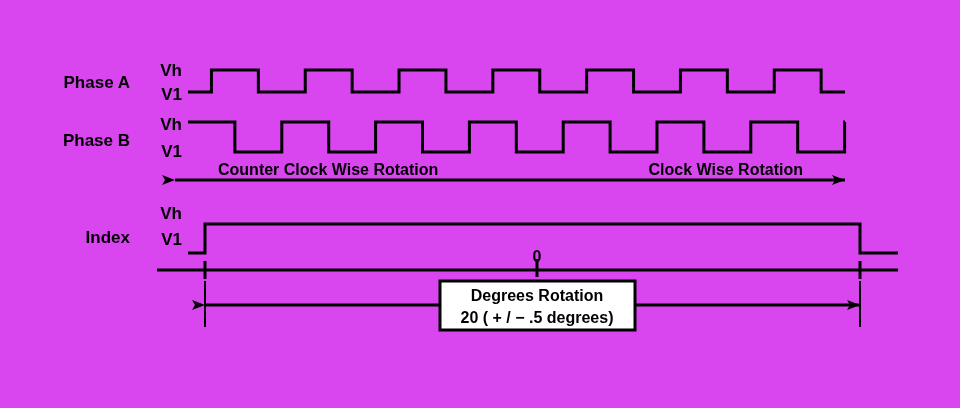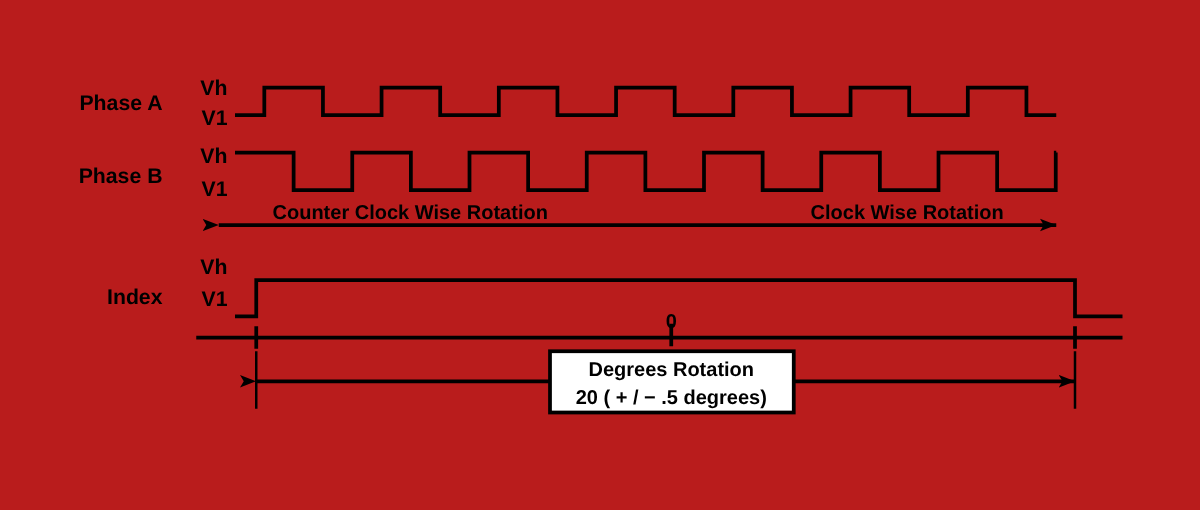--- a/index.html
+++ b/index.html
@@ -10,21 +10,21 @@
   body {
     width: 960px;
     height: 408px;
     font-family: "Liberation Sans", sans-serif;
     overflow: hidden;
   }
   #diagram-root {
     position: relative;
     width: 960px;
     height: 408px;
-    background: #b91c1c;
+    background: #d946ef;
   }
   svg#encoder-diagram {
     display: block;
     width: 960px;
     height: 408px;
   }
   .wave-path {
     fill: none;
     stroke: #000000;
     stroke-width: 3;

